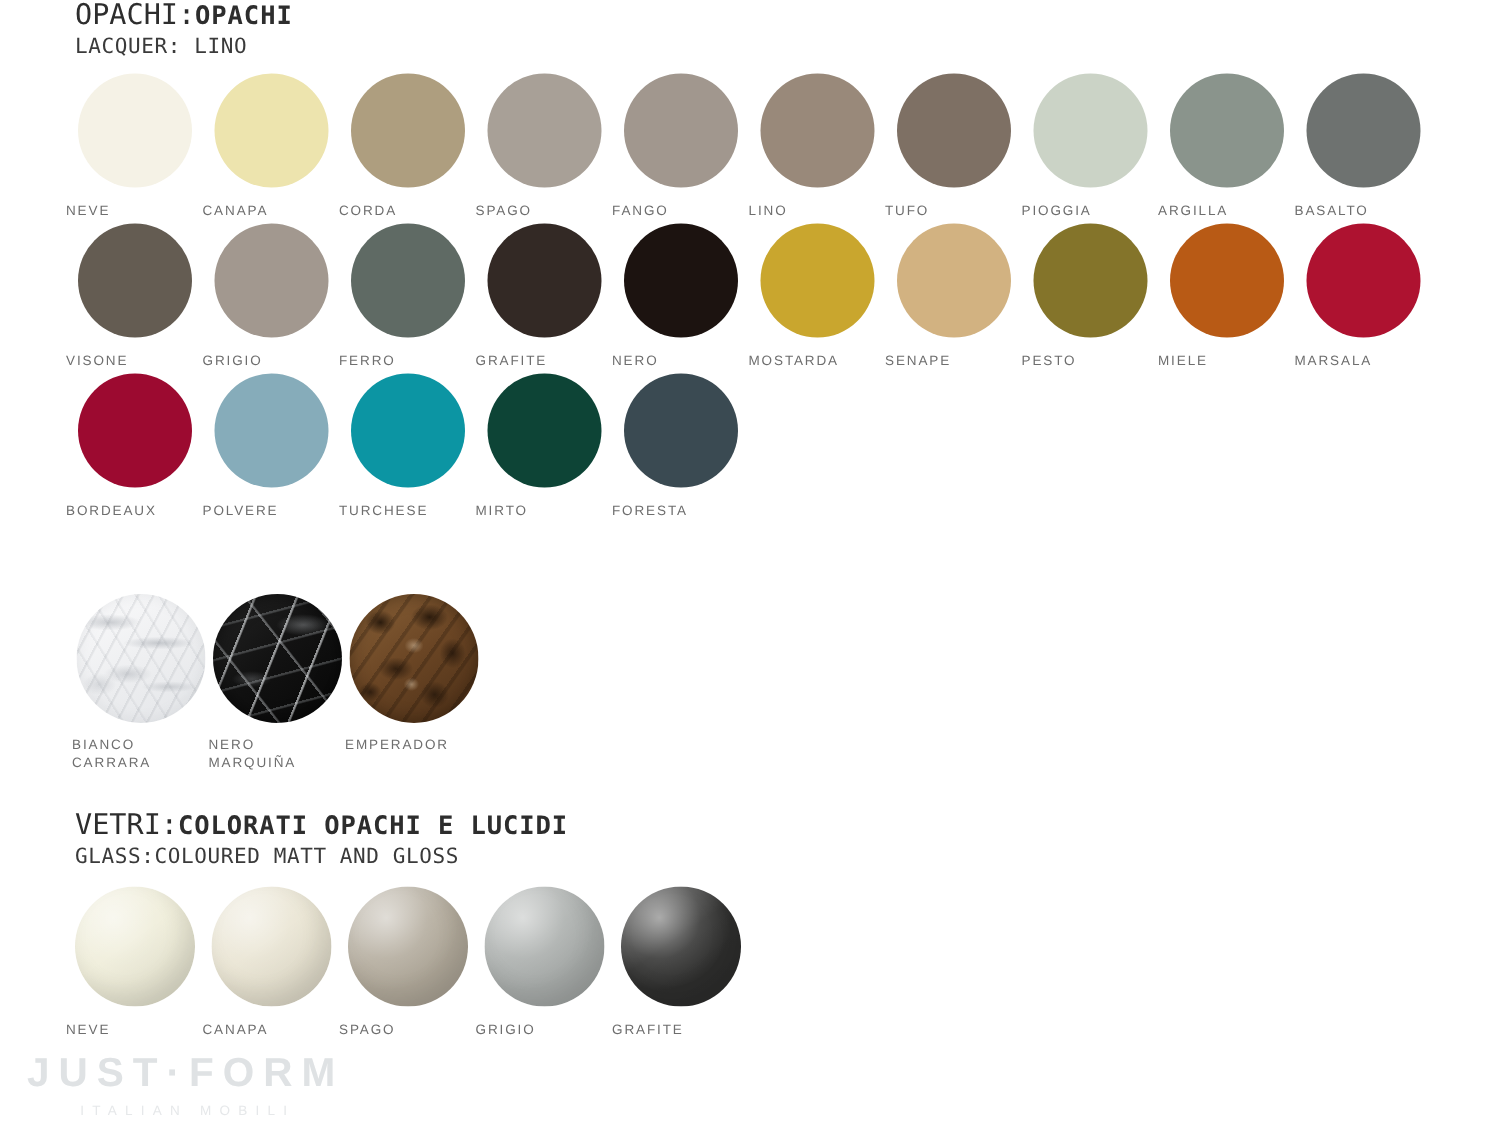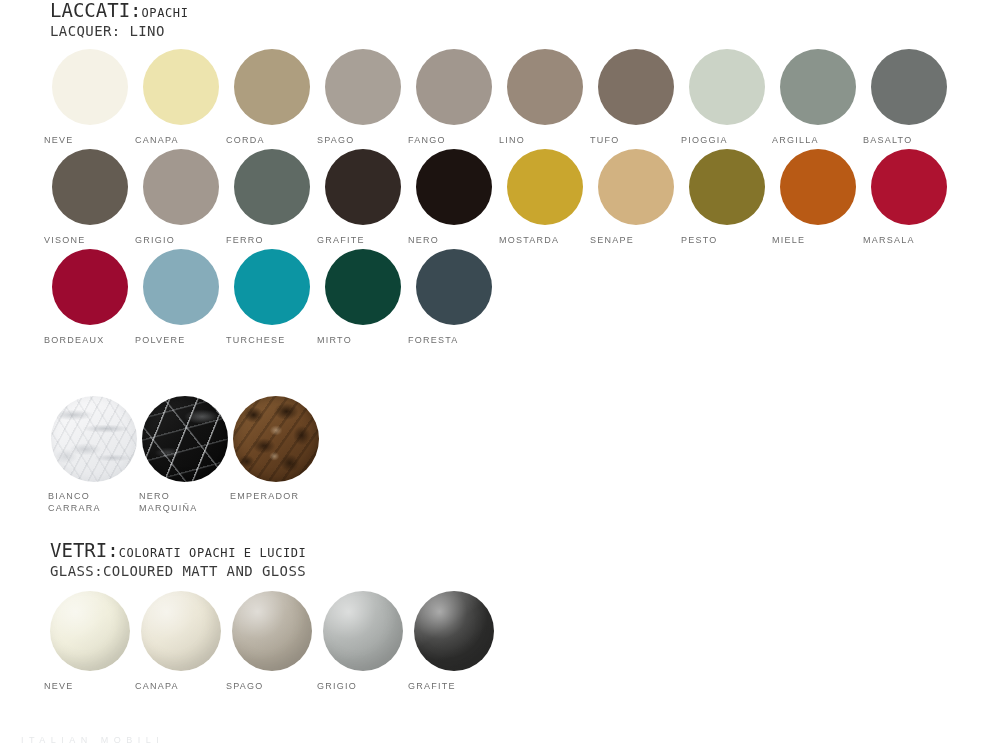--- a/index.html
+++ b/index.html
@@ -72,22 +72,23 @@
     color: #2d2d2d;
     letter-spacing: 0.2px;
     line-height: 1.12;
     white-space: nowrap;
   }
   .heading-line1 .h-cat {
     font-size: 19px;
     letter-spacing: 0px;
   }
   .heading-line1 .h-val {
-    font-size: 12px;
+    font-size: 17px;
     letter-spacing: 0.6px;
+    font-weight: bold;
   }
   .heading-line2 {
     font-size: 14px;
     color: #3a3a3a;
     letter-spacing: 0.4px;
     line-height: 1.15;
     margin-top: 1px;
     white-space: nowrap;
   }
 
@@ -137,28 +138,29 @@
   .glass-row .swatch-dot { width: 80px; height: 80px; }
 
   #row-lacquer-1 { margin-top: 10px; }
   #row-marble-1  { margin-top: 10px; }
   #row-glass-1   { margin-top: 12px; }
 </style>
 </head>
 <body>
 
 <div class="watermark">
+  <div class="watermark-main">JUST·FORM</div>
   <div class="watermark-sub">ITALIAN MOBILI</div>
 </div>
 
 <div class="page">
 
   <div class="section" id="section-lacquer">
     <div class="section-heading">
-      <div class="heading-line1"><span class="h-cat">LACCATI:</span><span class="h-val">OPACHI</span></div>
+      <div class="heading-line1"><span class="h-cat">OPACHI:</span><span class="h-val">OPACHI</span></div>
       <div class="heading-line2">LACQUER: LINO</div>
     </div>
     <div class="swatch-row" id="row-lacquer-1"><div class="swatch-cell"><span class="swatch-dot" style="background: rgb(245, 242, 230);"></span><span class="swatch-label">NEVE</span></div><div class="swatch-cell"><span class="swatch-dot" style="background: rgb(237, 228, 174);"></span><span class="swatch-label">CANAPA</span></div><div class="swatch-cell"><span class="swatch-dot" style="background: rgb(174, 158, 127);"></span><span class="swatch-label">CORDA</span></div><div class="swatch-cell"><span class="swatch-dot" style="background: rgb(168, 160, 151);"></span><span class="swatch-label">SPAGO</span></div><div class="swatch-cell"><span class="swatch-dot" style="background: rgb(161, 151, 142);"></span><span class="swatch-label">FANGO</span></div><div class="swatch-cell"><span class="swatch-dot" style="background: rgb(153, 137, 122);"></span><span class="swatch-label">LINO</span></div><div class="swatch-cell"><span class="swatch-dot" style="background: rgb(126, 112, 100);"></span><span class="swatch-label">TUFO</span></div><div class="swatch-cell"><span class="swatch-dot" style="background: rgb(203, 211, 198);"></span><span class="swatch-label">PIOGGIA</span></div><div class="swatch-cell"><span class="swatch-dot" style="background: rgb(138, 148, 140);"></span><span class="swatch-label">ARGILLA</span></div><div class="swatch-cell"><span class="swatch-dot" style="background: rgb(110, 114, 112);"></span><span class="swatch-label">BASALTO</span></div></div>
     <div class="swatch-row" id="row-lacquer-2"><div class="swatch-cell"><span class="swatch-dot" style="background: rgb(100, 92, 82);"></span><span class="swatch-label">VISONE</span></div><div class="swatch-cell"><span class="swatch-dot" style="background: rgb(162, 152, 143);"></span><span class="swatch-label">GRIGIO</span></div><div class="swatch-cell"><span class="swatch-dot" style="background: rgb(95, 106, 100);"></span><span class="swatch-label">FERRO</span></div><div class="swatch-cell"><span class="swatch-dot" style="background: rgb(51, 41, 37);"></span><span class="swatch-label">GRAFITE</span></div><div class="swatch-cell"><span class="swatch-dot" style="background: rgb(28, 19, 16);"></span><span class="swatch-label">NERO</span></div><div class="swatch-cell"><span class="swatch-dot" style="background: rgb(201, 166, 46);"></span><span class="swatch-label">MOSTARDA</span></div><div class="swatch-cell"><span class="swatch-dot" style="background: rgb(210, 178, 129);"></span><span class="swatch-label">SENAPE</span></div><div class="swatch-cell"><span class="swatch-dot" style="background: rgb(132, 116, 42);"></span><span class="swatch-label">PESTO</span></div><div class="swatch-cell"><span class="swatch-dot" style="background: rgb(184, 90, 21);"></span><span class="swatch-label">MIELE</span></div><div class="swatch-cell"><span class="swatch-dot" style="background: rgb(174, 18, 48);"></span><span class="swatch-label">MARSALA</span></div></div>
     <div class="swatch-row" id="row-lacquer-3"><div class="swatch-cell"><span class="swatch-dot" style="background: rgb(156, 10, 48);"></span><span class="swatch-label">BORDEAUX</span></div><div class="swatch-cell"><span class="swatch-dot" style="background: rgb(134, 172, 186);"></span><span class="swatch-label">POLVERE</span></div><div class="swatch-cell"><span class="swatch-dot" style="background: rgb(12, 149, 163);"></span><span class="swatch-label">TURCHESE</span></div><div class="swatch-cell"><span class="swatch-dot" style="background: rgb(13, 68, 54);"></span><span class="swatch-label">MIRTO</span></div><div class="swatch-cell"><span class="swatch-dot" style="background: rgb(58, 74, 82);"></span><span class="swatch-label">FORESTA</span></div></div>
   </div>
 
   <div class="section" id="section-marble">
     <div class="swatch-row marble-row" id="row-marble-1"><div class="swatch-cell"><span class="swatch-dot" style="background: radial-gradient(34% 9% at 26% 22%, rgba(150, 155, 162, 0.45) 0%, rgba(150, 155, 162, 0) 70%), radial-gradient(40% 7% at 64% 38%, rgba(140, 146, 154, 0.42) 0%, rgba(140, 146, 154, 0) 70%), radial-gradient(26% 10% at 40% 62%, rgba(158, 163, 170, 0.4) 0%, rgba(158, 163, 170, 0) 72%), radial-gradient(30% 6% at 72% 72%, rgba(150, 155, 162, 0.36) 0%, rgba(150, 155, 162, 0) 72%), radial-gradient(18% 12% at 18% 70%, rgba(165, 170, 176, 0.34) 0%, rgba(165, 170, 176, 0) 72%), repeating-linear-gradient(118deg, rgba(120, 126, 134, 0.13) 0px, rgba(120, 126, 134, 0.13) 1px, rgba(255, 255, 255, 0) 2px, rgba(255, 255, 255, 0) 9px), repeating-linear-gradient(58deg, rgba(130, 136, 144, 0.1) 0px, rgba(130, 136, 144, 0.1) 1px, rgba(255, 255, 255, 0) 2px, rgba(255, 255, 255, 0) 13px), linear-gradient(150deg, rgb(251, 251, 252) 0%, rgb(237, 238, 240) 55%, rgb(227, 229, 232) 100%); box-shadow: rgba(130, 136, 144, 0.14) 0px 0px 10px inset;"></span><span class="swatch-label">BIANCO
 CARRARA</span></div><div class="swatch-cell"><span class="swatch-dot" style="background: repeating-linear-gradient(112deg, rgba(235, 238, 240, 0.6) 0px, rgba(235, 238, 240, 0.6) 1px, rgba(0, 0, 0, 0) 2px, rgba(0, 0, 0, 0) 26px), repeating-linear-gradient(52deg, rgba(220, 224, 228, 0.38) 0px, rgba(220, 224, 228, 0.38) 1px, rgba(0, 0, 0, 0) 2px, rgba(0, 0, 0, 0) 34px), repeating-linear-gradient(165deg, rgba(200, 206, 210, 0.26) 0px, rgba(200, 206, 210, 0.26) 1px, rgba(0, 0, 0, 0) 2px, rgba(0, 0, 0, 0) 21px), radial-gradient(30% 12% at 70% 24%, rgba(225, 230, 234, 0.3) 0%, rgba(0, 0, 0, 0) 70%), radial-gradient(22% 9% at 30% 66%, rgba(210, 215, 220, 0.22) 0%, rgba(0, 0, 0, 0) 70%), linear-gradient(140deg, rgb(36, 36, 36) 0%, rgb(18, 18, 18) 48%, rgb(7, 7, 7) 100%); box-shadow: rgba(0, 0, 0, 0.55) 0px 0px 12px inset;"></span><span class="swatch-label">NERO

